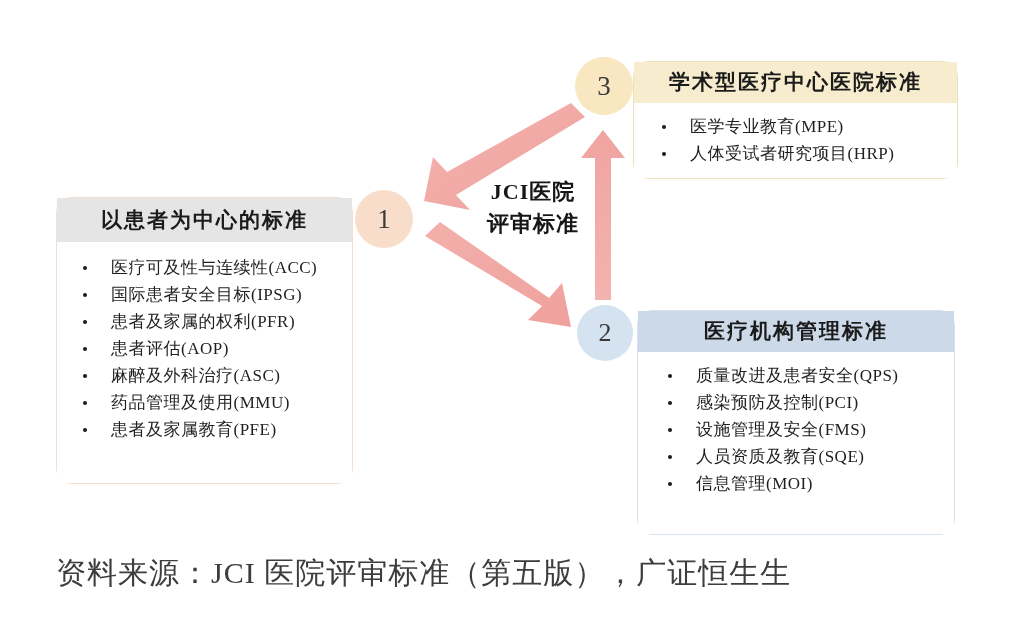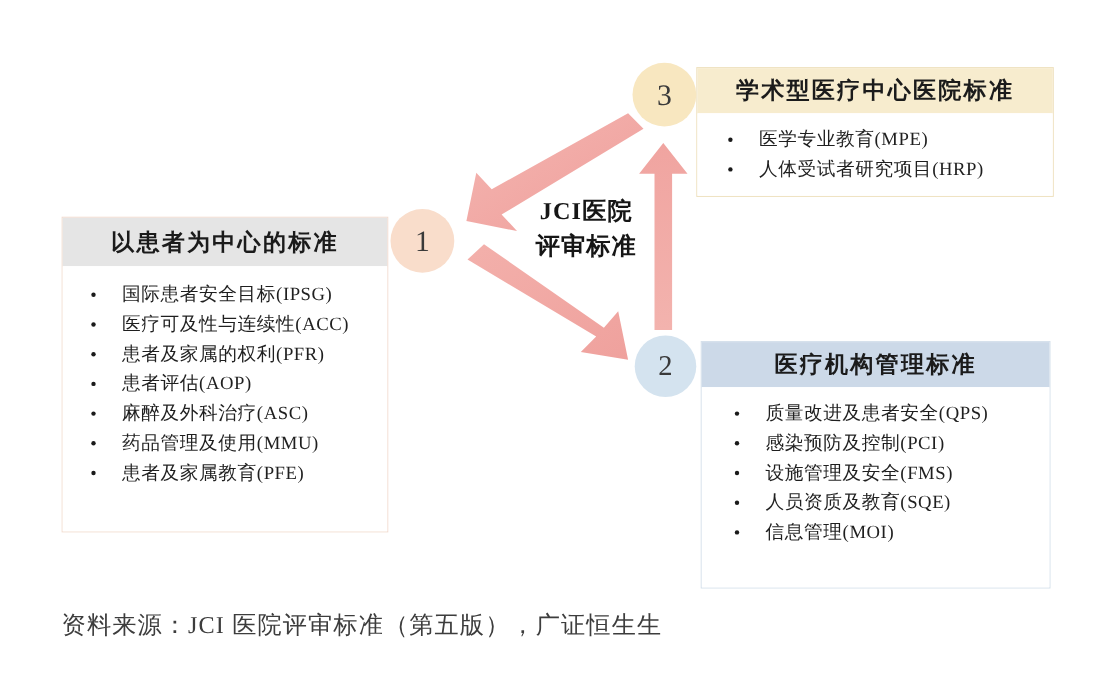--- a/index.html
+++ b/index.html
@@ -64,20 +64,21 @@
     background: #f8e7c0;
     font-size: 27px;
   }
 
   
   .box {
     position: absolute;
     background: #ffffff;
     box-sizing: border-box;
     z-index: 3;
+    border-radius: 15px;
   }
   .box-header {
     text-align: center;
     font-weight: bold;
     color: #1b1b1b;
     font-family: "Liberation Serif", "DejaVu Serif", serif;
     letter-spacing: 2px;
     white-space: nowrap;
   }
   .box-body {
@@ -204,21 +205,21 @@
     display: block;
     white-space: nowrap;
   }
 
   
   #footer-caption {
     position: absolute;
     left: 56px;
     top: 553px;
     font-family: "Liberation Serif", "DejaVu Serif", serif;
-    font-size: 22px;
+    font-size: 30px;
     color: #3d3d3d;
     letter-spacing: 1px;
     white-space: nowrap;
   }
 </style>
 </head>
 <body>
 
 <div id="canvas">
 
@@ -258,22 +259,22 @@
     <span>2</span>
   </div>
   <div class="circle" id="circle-3">
     <span>3</span>
   </div>
 
   <div class="box" id="box-patient">
     <div class="box-header">以患者为中心的标准</div>
     <div class="box-body">
       <ul class="bullet-list">
+        <li><span class="dot"></span><span class="txt">医疗可及性与连续性(ACC)</span></li>
         <li><span class="dot"></span><span class="txt">国际患者安全目标(IPSG)</span></li>
-        <li><span class="dot"></span><span class="txt">医疗可及性与连续性(ACC)</span></li>
         <li><span class="dot"></span><span class="txt">患者及家属的权利(PFR)</span></li>
         <li><span class="dot"></span><span class="txt">患者评估(AOP)</span></li>
         <li><span class="dot"></span><span class="txt">麻醉及外科治疗(ASC)</span></li>
         <li><span class="dot"></span><span class="txt">药品管理及使用(MMU)</span></li>
         <li><span class="dot"></span><span class="txt">患者及家属教育(PFE)</span></li>
       </ul>
     </div>
   </div>
 
   <div class="box" id="box-academic">

